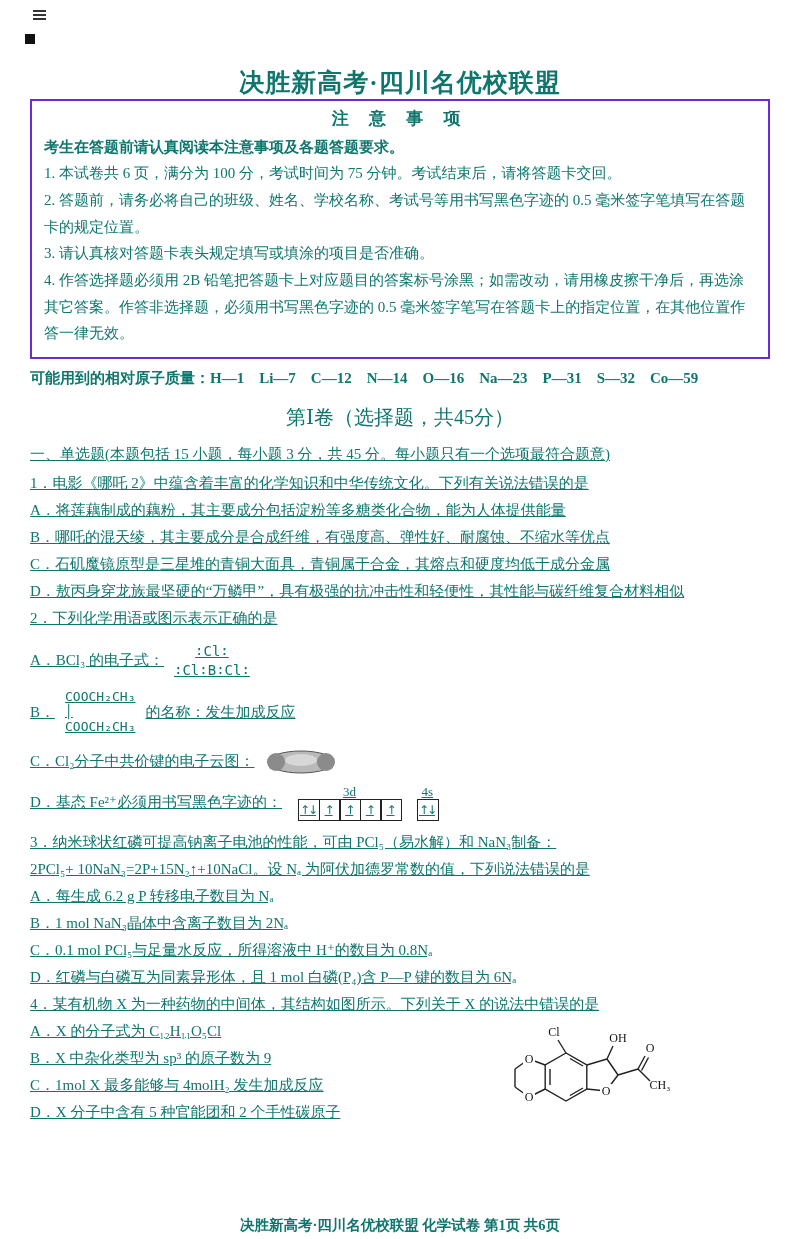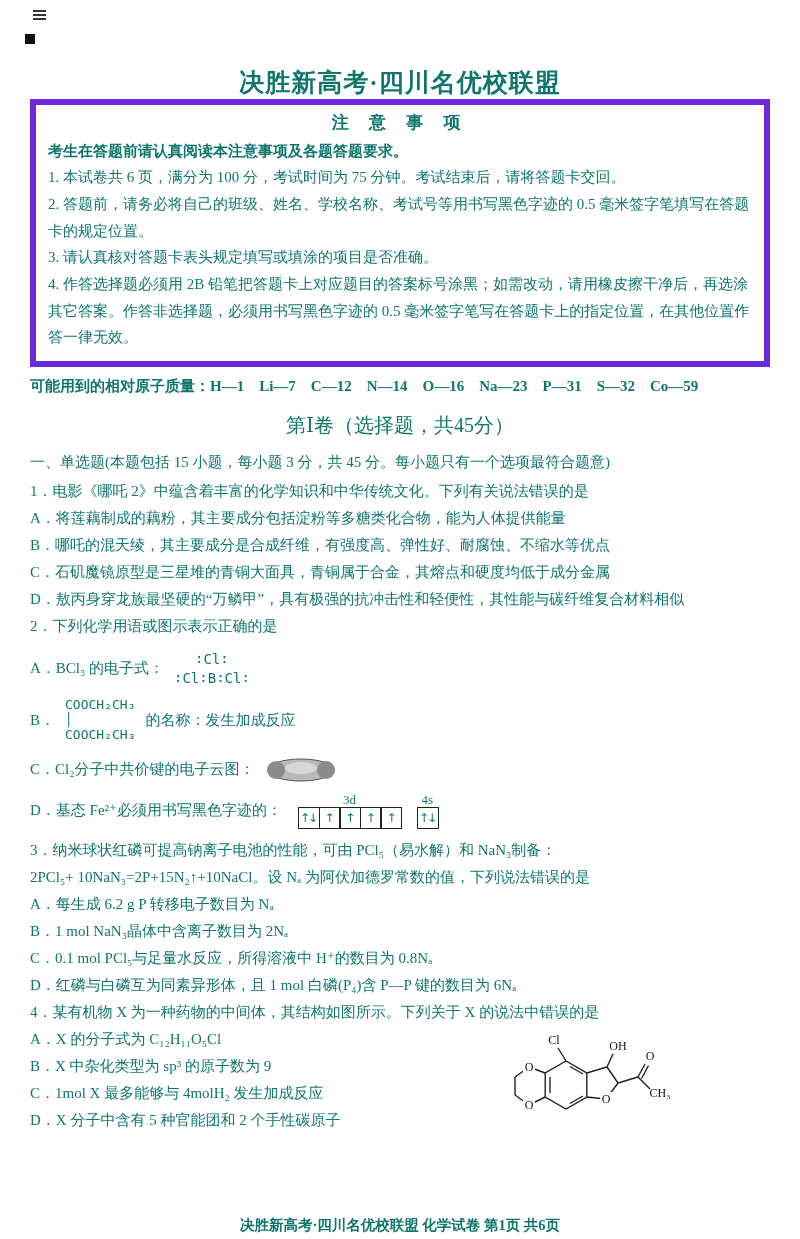--- a/index.html
+++ b/index.html
@@ -10,27 +10,27 @@
     background:#ffffff;
     font-family:"Liberation Serif","DejaVu Serif",serif;
     color:#0f766e;
     overflow:hidden;
   }
   .corner-mark{position:absolute;left:33px;top:8px;width:13px;}
   .corner-mark div{height:2px;background:#333;margin:2px 0;}
   .reg-square{position:absolute;left:25px;top:34px;width:10px;height:10px;background:#111;}
   .title{margin:66px 0 0;text-align:center;font-size:25px;font-weight:bold;letter-spacing:1px;}
   .subtitle{margin:6px 0 12px;text-align:center;font-size:22px;font-weight:bold;}
-  .notice{margin:0 30px;border:6px solid #6d28d9;padding:4px 12px 10px;}
+  .notice{margin:0 30px;border:2px solid #6d28d9;padding:4px 12px 10px;}
   .notice-title{text-align:center;font-size:17px;font-weight:bold;letter-spacing:8px;margin:2px 0 4px;}
   .notice-lead{font-weight:bold;font-size:15px;line-height:1.75;}
   .notice-item{font-size:15px;line-height:1.78;}
   .masses{margin:10px 30px 0;font-weight:bold;font-size:15px;}
   .section-head{text-align:center;font-size:20px;font-weight:normal;margin:16px 0 10px;}
-  .content{margin:0 30px;font-size:15px;}
+  .content{margin:0 30px;font-size:15px;text-decoration:underline;}
   .line{line-height:27px;}
   .qgap{margin-top:2px;}
   
   .optrow{display:flex;align-items:center;gap:10px;}
   .lewis{display:inline-block;text-align:center;font-family:"DejaVu Sans Mono",monospace;font-size:14px;line-height:1.35;padding:6px 0;}
   .formula{display:inline-block;font-family:"DejaVu Sans Mono",monospace;font-size:13px;line-height:1.15;padding:4px 0;}
   .formula div{white-space:pre;}
   .orbital-group{display:inline-flex;flex-direction:column;align-items:center;}
   .orbital-label{font-size:13px;line-height:14px;}
   .orbital-row{display:flex;}

